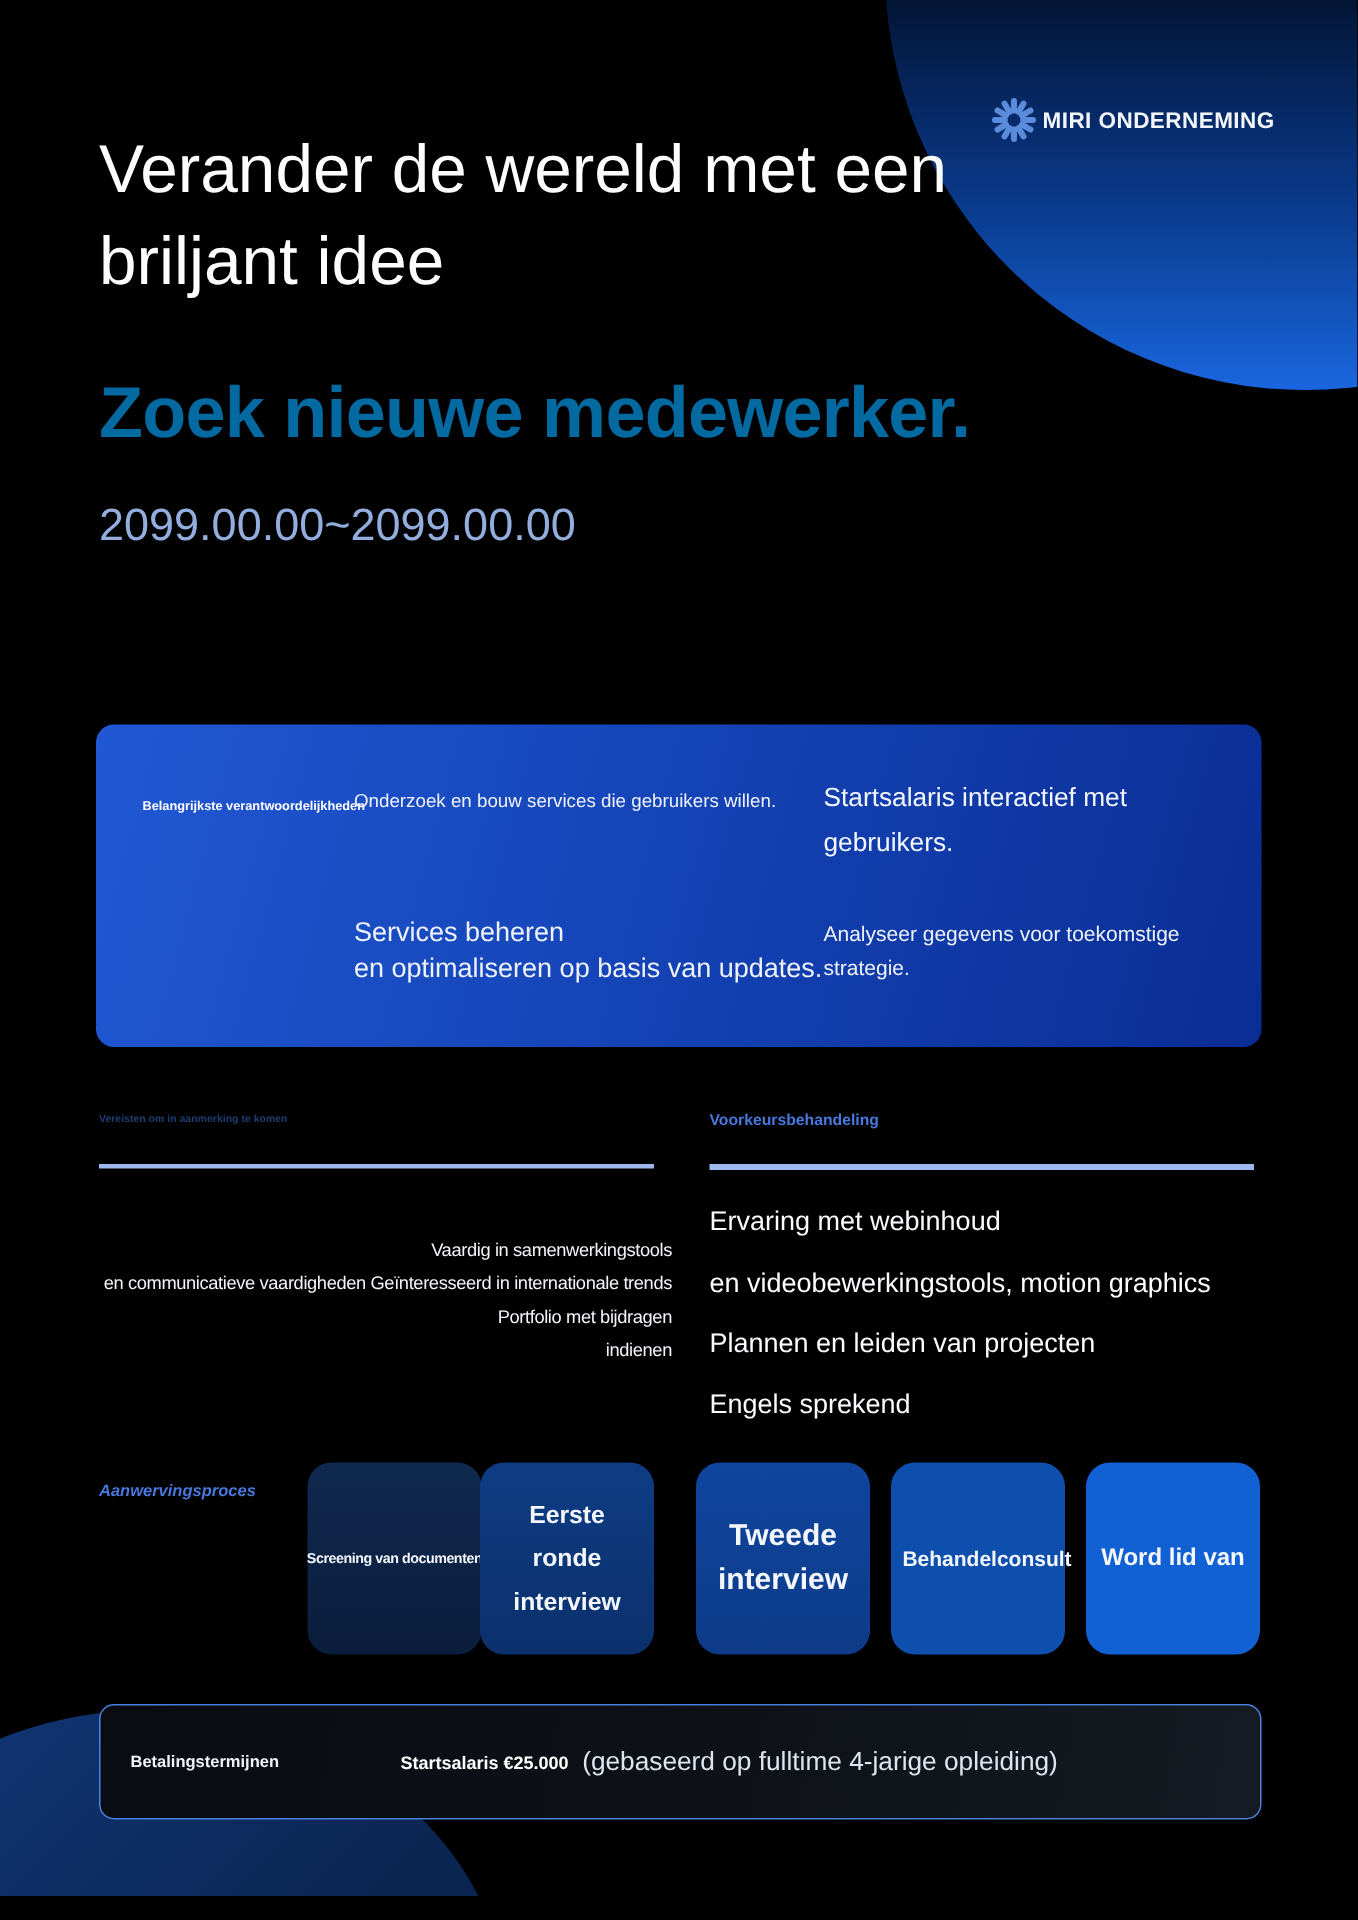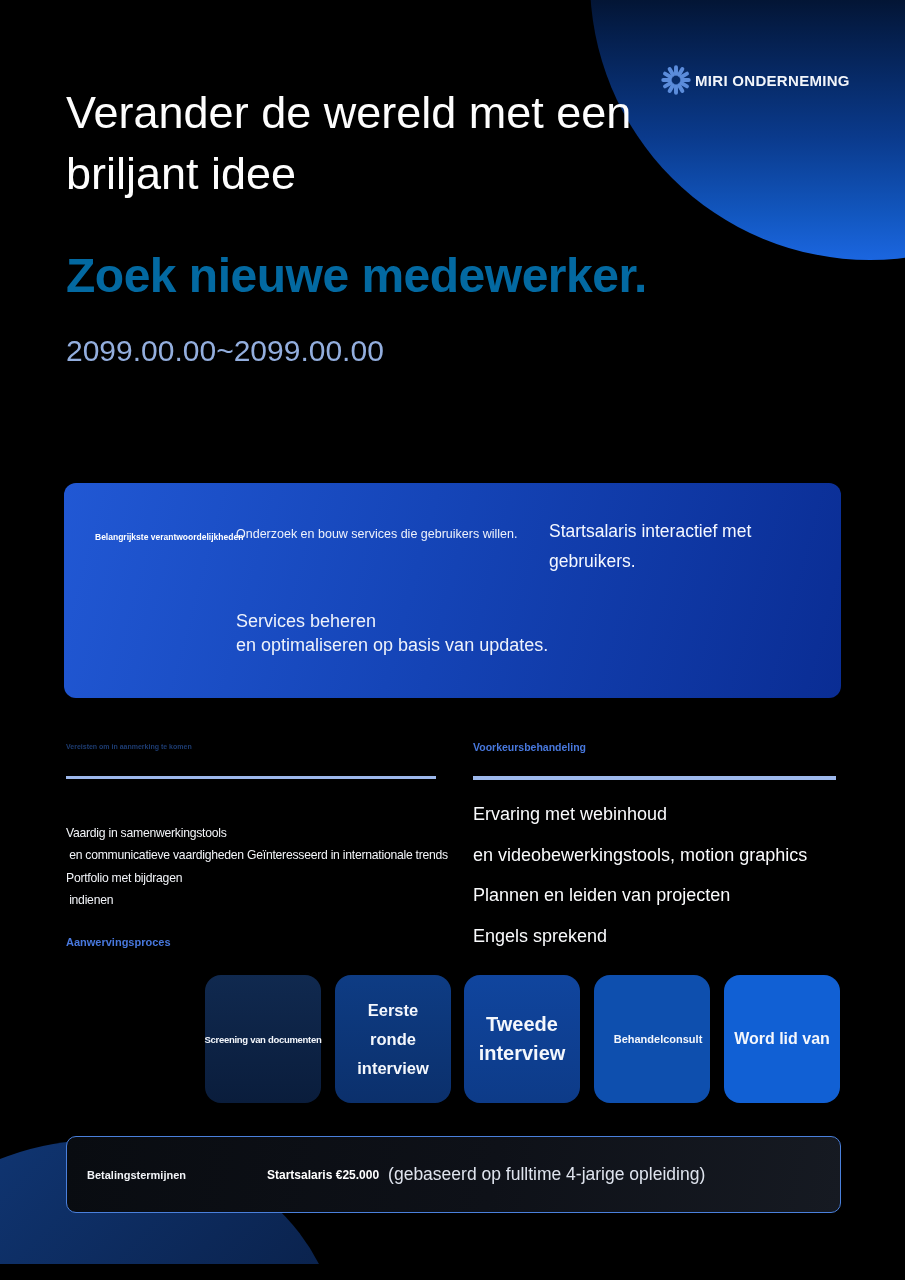--- a/index.html
+++ b/index.html
@@ -30,37 +30,37 @@
   }
   .panel-label{position:absolute;left:31px;top:49px;font-size:8.5px;font-weight:bold;white-space:nowrap;color:#fff;}
   .panel-item-1{position:absolute;left:172px;top:44px;font-size:12.5px;white-space:nowrap;color:#eef2fb;}
   .panel-item-2{position:absolute;left:172px;top:126px;font-size:18px;line-height:24px;white-space:pre-line;color:#eef2fb;}
   .panel-item-3{position:absolute;left:485px;top:33px;width:280px;font-size:17.5px;line-height:30px;color:#f5f8ff;}
   .panel-item-4{position:absolute;left:485px;top:128px;width:272px;font-size:14px;line-height:23px;color:#eef2fb;}
   
   .req-heading{position:absolute;left:66px;top:743px;font-size:7px;font-weight:bold;color:#1d3c72;}
   .req-divider{position:absolute;left:66px;top:776px;width:370px;height:3px;background:#9db8ec;}
   .req-list{position:absolute;left:66px;top:822px;}
-  .req-item{font-size:12.2px;letter-spacing:-0.25px;line-height:22.3px;white-space:pre;color:#f2f4f8;}
+  .req-item{font-size:12.2px;letter-spacing:-0.25px;line-height:22.3px;white-space:pre;color:#f2f4f8;text-align:right;}
   .pref-heading{position:absolute;left:473px;top:741px;font-size:10.5px;font-weight:bold;color:#4878dd;}
   .pref-divider{position:absolute;left:473px;top:776px;width:363px;height:3.5px;background:#9db8ec;}
   .pref-list{position:absolute;left:473px;top:794px;}
   .pref-item{font-size:18px;line-height:40.7px;white-space:pre;color:#fafbfd;}
   
-  .process-heading{position:absolute;left:66px;top:936px;font-size:11px;font-weight:bold;color:#4878dd;}
+  .process-heading{position:absolute;left:66px;top:988px;font-size:11px;font-weight:bold;color:#4878dd;font-style:italic;}
   .card{position:absolute;top:975px;width:116px;height:128px;border-radius:16px;display:flex;align-items:center;justify-content:center;text-align:center;}
   .card-label{font-weight:bold;color:#f4f7fc;}
   .card1{left:205px;background:linear-gradient(180deg,#10294f 0%,#0a1d3c 100%);}
   .card1 .card-label{font-size:9.5px;letter-spacing:-0.3px;white-space:nowrap;}
-  .card2{left:335px;background:linear-gradient(180deg,#0e3c84 0%,#0b306c 100%);}
+  .card2{left:320px;background:linear-gradient(180deg,#0e3c84 0%,#0b306c 100%);}
   .card2 .card-label{font-size:16.5px;line-height:29px;width:100px;}
   .card3{left:464px;background:linear-gradient(180deg,#10459e 0%,#0d3b88 100%);}
   .card3 .card-label{font-size:20px;line-height:29px;width:100px;}
   .card4{left:594px;background:#0e4fae;}
-  .card4 .card-label{font-size:11px;white-space:nowrap;padding-left:12px;}
+  .card4 .card-label{font-size:14px;white-space:nowrap;padding-left:12px;}
   .card5{left:724px;background:#1160d4;}
   .card5 .card-label{font-size:16px;white-space:nowrap;}
   
   .payment{
     position:absolute;left:66px;top:1136px;width:775px;height:77px;border-radius:10px;
     border:1.5px solid #4a80dc;box-sizing:border-box;
     background:linear-gradient(100deg,#090c11 0%,#0e1118 55%,#161a22 100%);
     display:flex;align-items:center;padding-left:20px;
   }
   .payment-label{font-size:11px;font-weight:bold;width:140px;color:#f2f4f8;}
@@ -100,20 +100,21 @@
   <div class="hero-subtitle">Verander de wereld met een briljant idee</div>
   <div class="hero-title">Zoek nieuwe medewerker.</div>
   <div class="hero-date">2099.00.00~2099.00.00</div>
 
   <div class="panel">
     <div class="panel-label">Belangrijkste verantwoordelijkheden</div>
     <div class="panel-item-1">Onderzoek en bouw services die gebruikers willen.</div>
     <div class="panel-item-2">Services beheren
 en optimaliseren op basis van updates.</div>
     <div class="panel-item-3">Startsalaris interactief met gebruikers.</div>
+    <div class="panel-item-4">Analyseer gegevens voor toekomstige strategie.</div>
   </div>
 
   <div class="req-heading">Vereisten om in aanmerking te komen</div>
   <div class="req-divider"></div>
   <div class="req-list">
     <div class="req-item">Vaardig in samenwerkingstools</div>
     <div class="req-item"> en communicatieve vaardigheden Geïnteresseerd in internationale trends</div>
     <div class="req-item">Portfolio met bijdragen</div>
     <div class="req-item"> indienen</div>
   </div>

